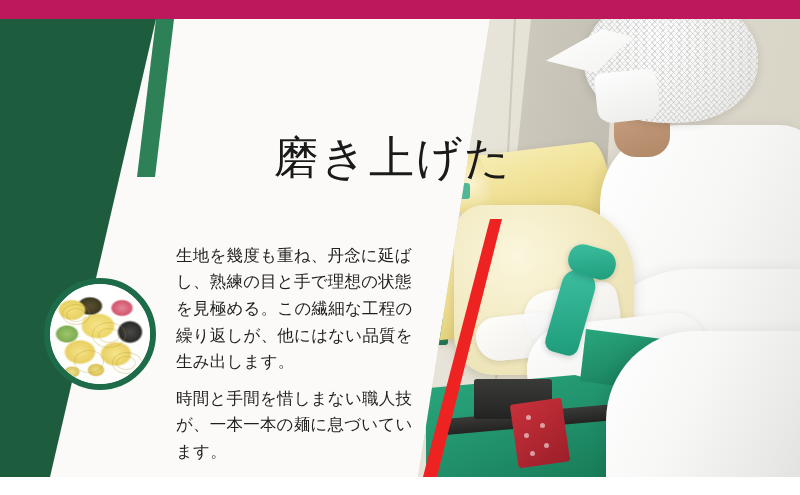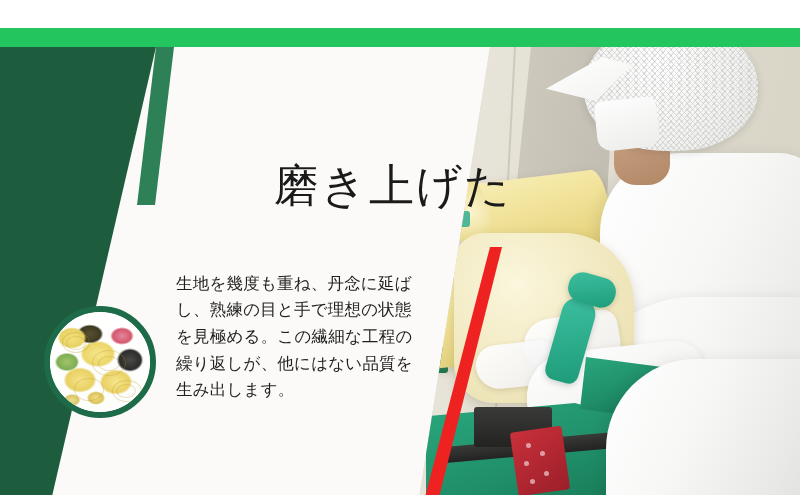--- a/index.html
+++ b/index.html
@@ -9,22 +9,21 @@
   body {
     width: 800px; height: 495px;
     overflow: hidden;
     font-family: "DejaVu Sans", "Liberation Sans", sans-serif;
   }
 
   
   #slide {
     position: relative;
     width: 800px; height: 406px;
-    background: #22c55e;
-    margin-top: 28px;
+    background: #be185d;
   }
 
   
   #band {
     position: absolute;
     left: 0; top: 19px;
     width: 800px; height: 458px;
     background: #fbfaf8;
     overflow: hidden;
   }
@@ -324,15 +323,16 @@
         <polygon points="72,200 84,200 19,458 5,458" fill="#ef2222"></polygon>
       </svg>
     </div>
 
     <div class="title">
       <span>磨き上げた</span>
     </div>
 
     <p class="body-text" id="para1">生地を幾度も重ね、丹念に延ばし、熟練の目と手で理想の状態を見極める。この繊細な工程の繰り返しが、他にはない品質を生み出します。</p>
 
+    <p class="body-text" id="para2">時間と手間を惜しまない職人技が、一本一本の麺に息づいています。</p>
 
   </div>
 </div>
 
 </body></html>

